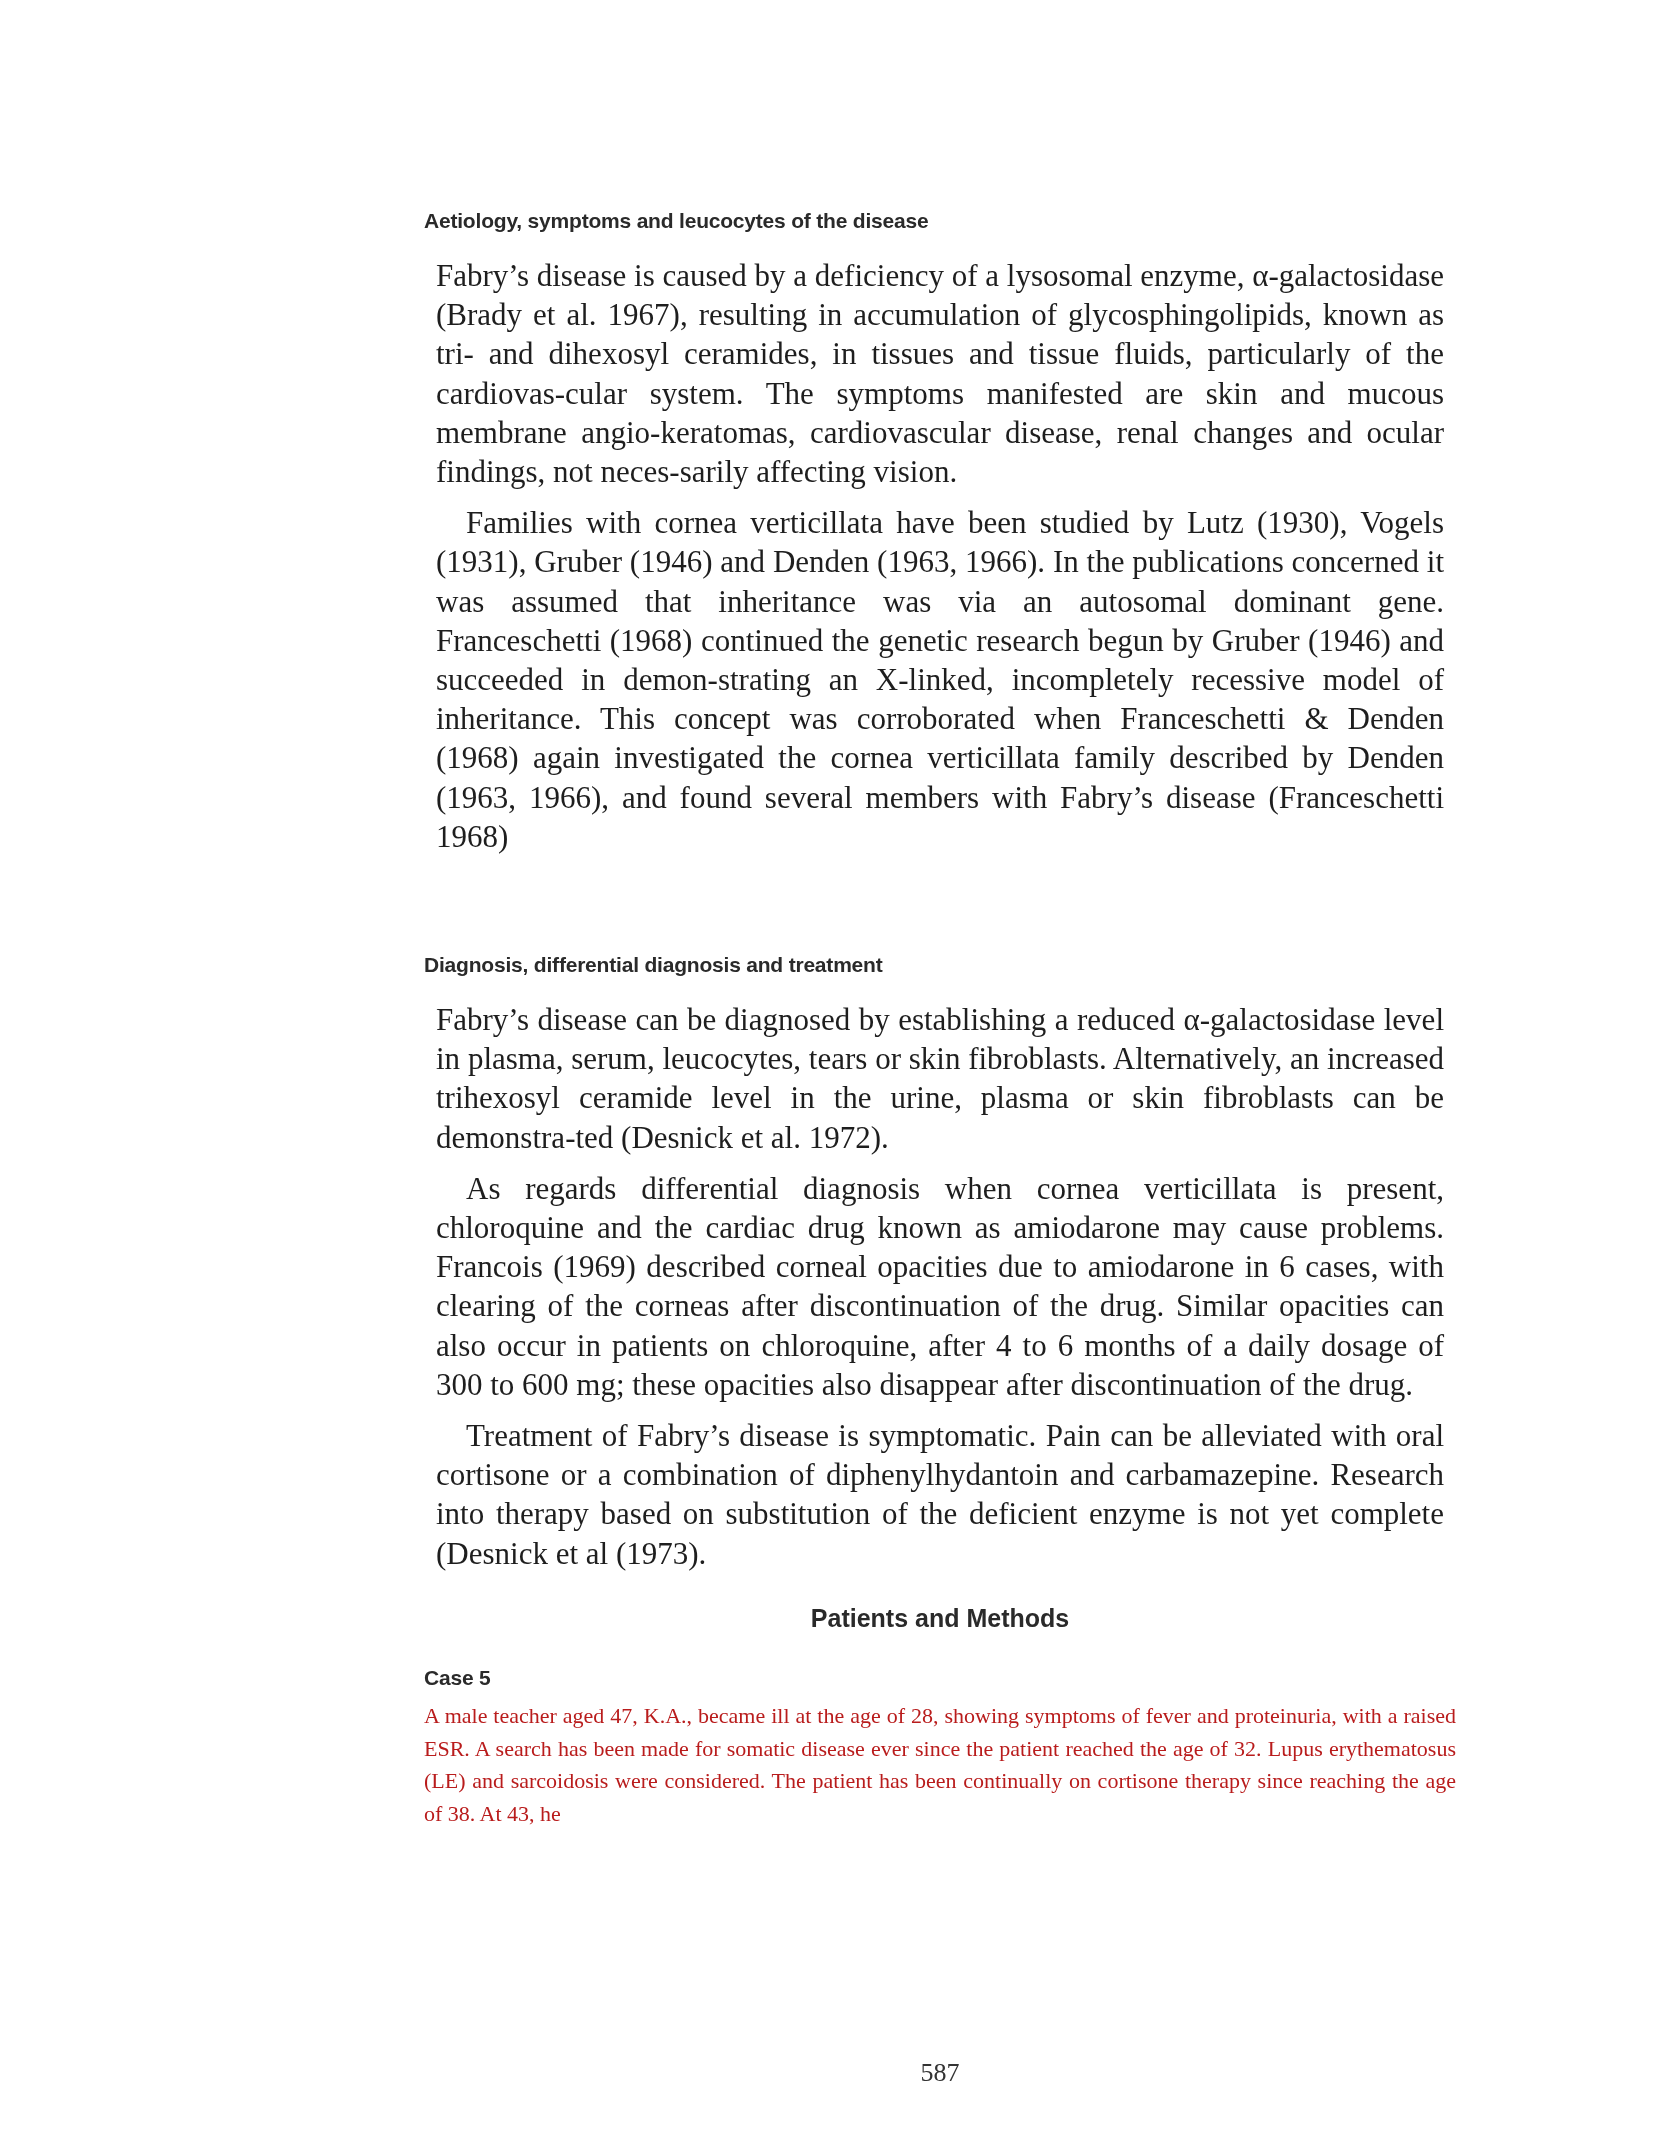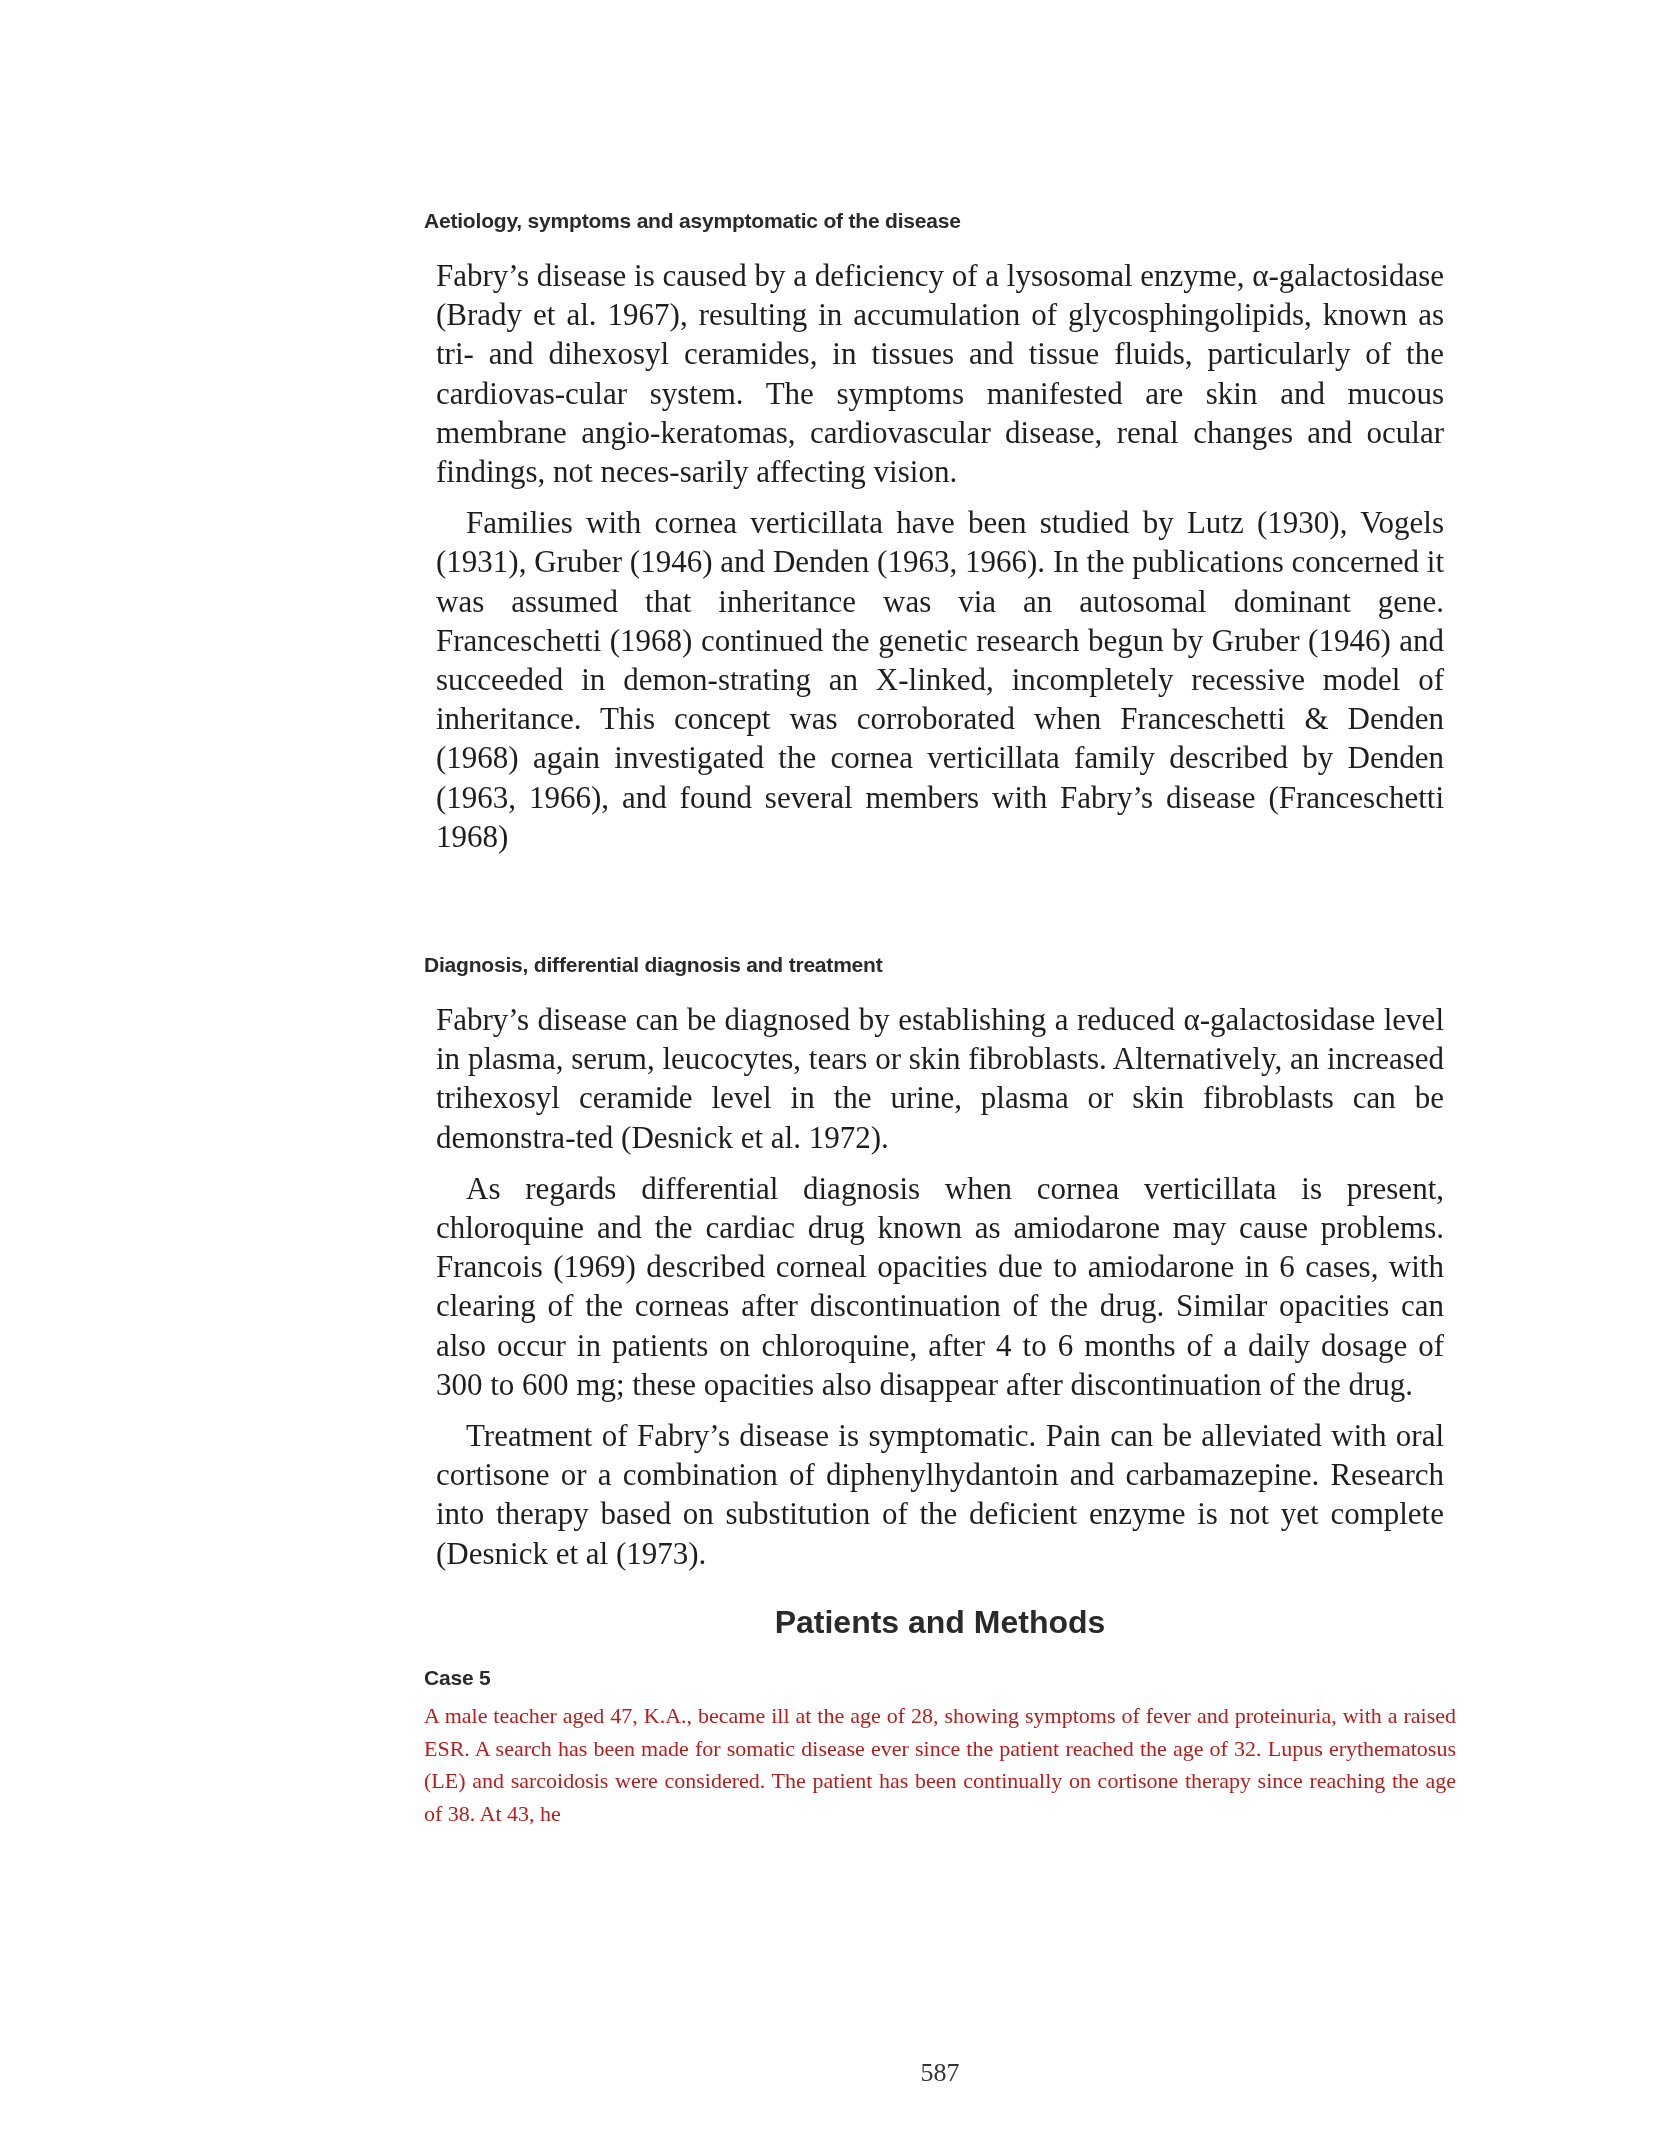--- a/index.html
+++ b/index.html
@@ -28,21 +28,21 @@
     font-family: "Liberation Serif", serif;
     font-size: 31px;
     line-height: 39.2px;
     text-align: justify;
     margin: 12px;
     color: #1e1e1e;
   }
   .indent { text-indent: 30px; }
   .h1 {
     font-family: "Liberation Sans", sans-serif;
-    font-size: 32px;
+    font-size: 25px;
     color: #2a2a2a;
     text-align: center;
     margin: 0;
   }
   .small-p {
     font-family: "Liberation Serif", serif;
     font-size: 22px;
     line-height: 32.6px;
     text-align: justify;
     margin: 0;
@@ -62,21 +62,21 @@
   #h-diagnosis { position: absolute; top: 753px; left: 0; }
   #p4 { position: absolute; top: 788px; left: 0; width: 100%; }
   #h-patients { position: absolute; top: 1404px; left: 0; width: 100%; }
   #h-case1 { position: absolute; top: 1466px; left: 0; }
   #p-case1 { position: absolute; top: 1500px; left: 0; width: 100%; }
 </style>
 </head>
 <body>
 
 <div class="page">
-  <h3 id="h-aetiology" class="sec-head">Aetiology, symptoms and asymptomatic of the disease</h3>
+  <h3 id="h-aetiology" class="sec-head">Aetiology, symptoms and leucocytes of the disease</h3>
 
   <div id="p1">
     <p class="body-p">Fabry’s disease is caused by a deficiency of a lysosomal enzyme, α-galactosidase (Brady et al. 1967), resulting in accumulation of glycosphingolipids, known as tri- and dihexosyl ceramides, in tissues and tissue fluids, particularly of the cardiovas-cular system. The symptoms manifested are skin and mucous membrane angio-keratomas, cardiovascular disease, renal changes and ocular findings, not neces-sarily affecting vision.</p>
     <p class="body-p indent">Families with cornea verticillata have been studied by Lutz (1930), Vogels (1931), Gruber (1946) and Denden (1963, 1966). In the publications concerned it was assumed that inheritance was via an autosomal dominant gene. Franceschetti (1968) continued the genetic research begun by Gruber (1946) and succeeded in demon-strating an X-linked, incompletely recessive model of inheritance. This concept was corroborated when Franceschetti &amp; Denden (1968) again investigated the cornea verticillata family described by Denden (1963, 1966), and found several members with Fabry’s disease (Franceschetti 1968)</p>
   </div>
 
   <h3 id="h-diagnosis" class="sec-head">Diagnosis, differential diagnosis and treatment</h3>
 
   <div id="p4">
     <p class="body-p">Fabry’s disease can be diagnosed by establishing a reduced α-galactosidase level in plasma, serum, leucocytes, tears or skin fibroblasts. Alternatively, an increased trihexosyl ceramide level in the urine, plasma or skin fibroblasts can be demonstra-ted (Desnick et al. 1972).</p>

